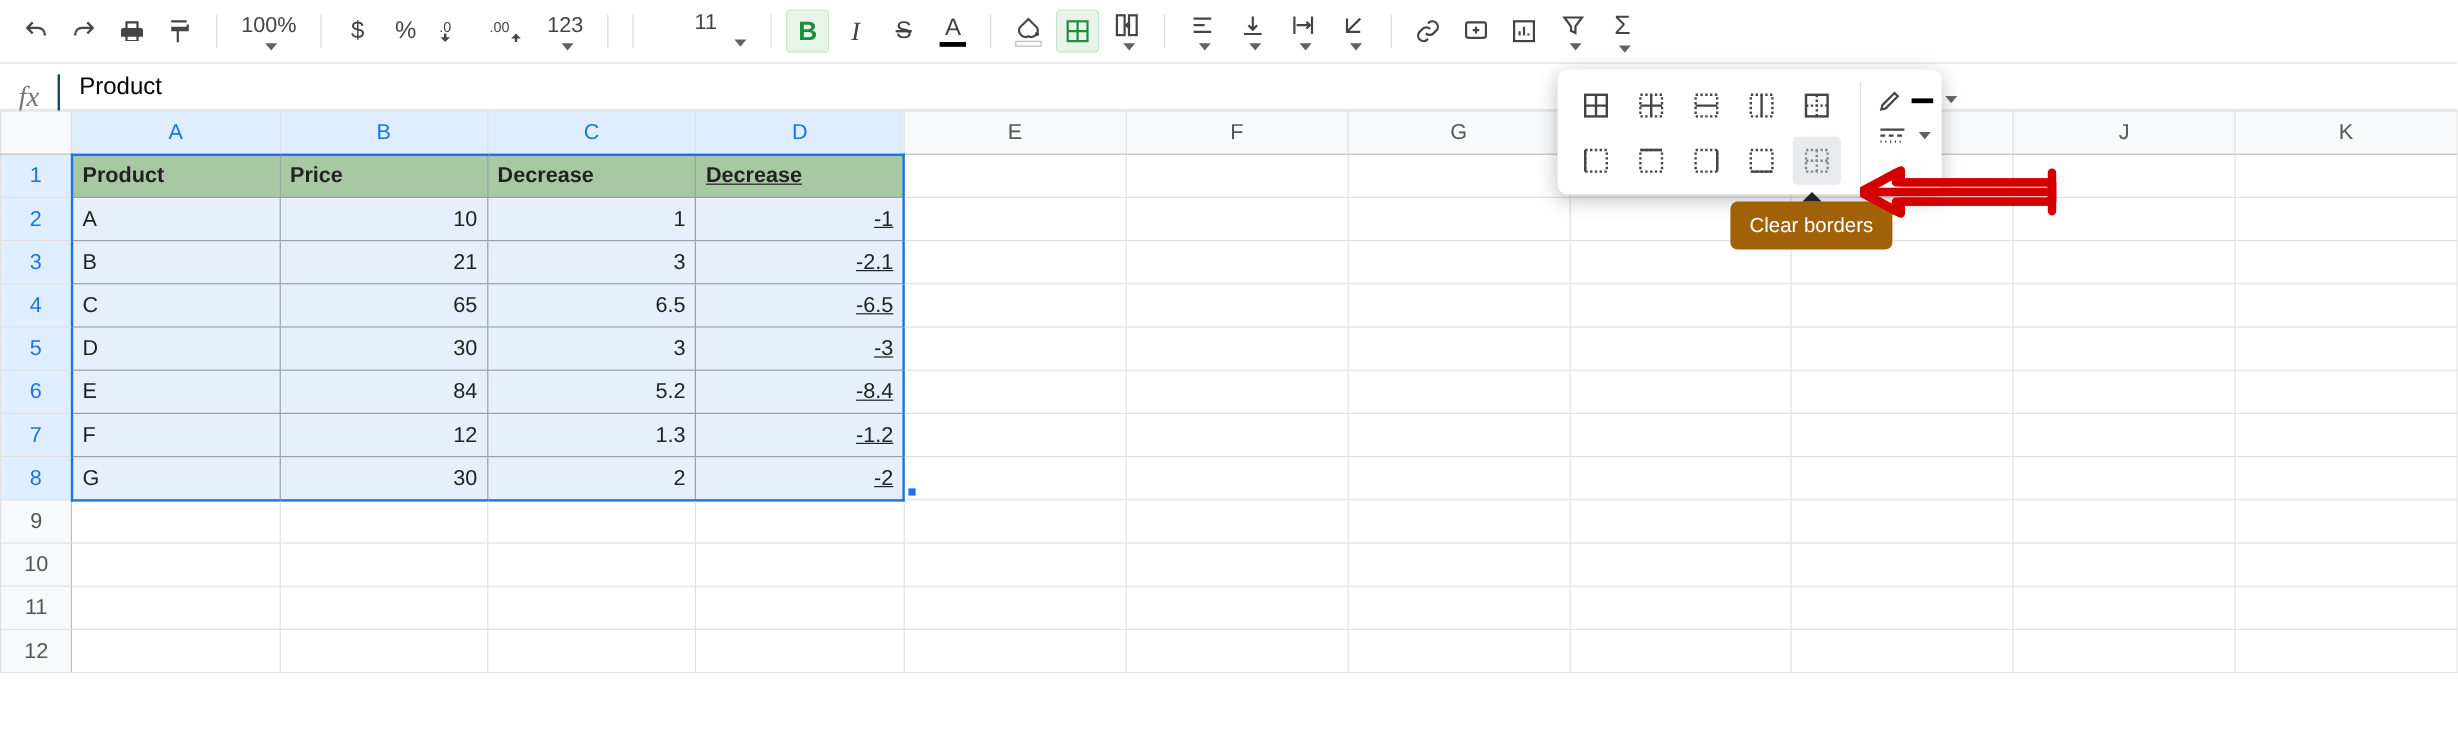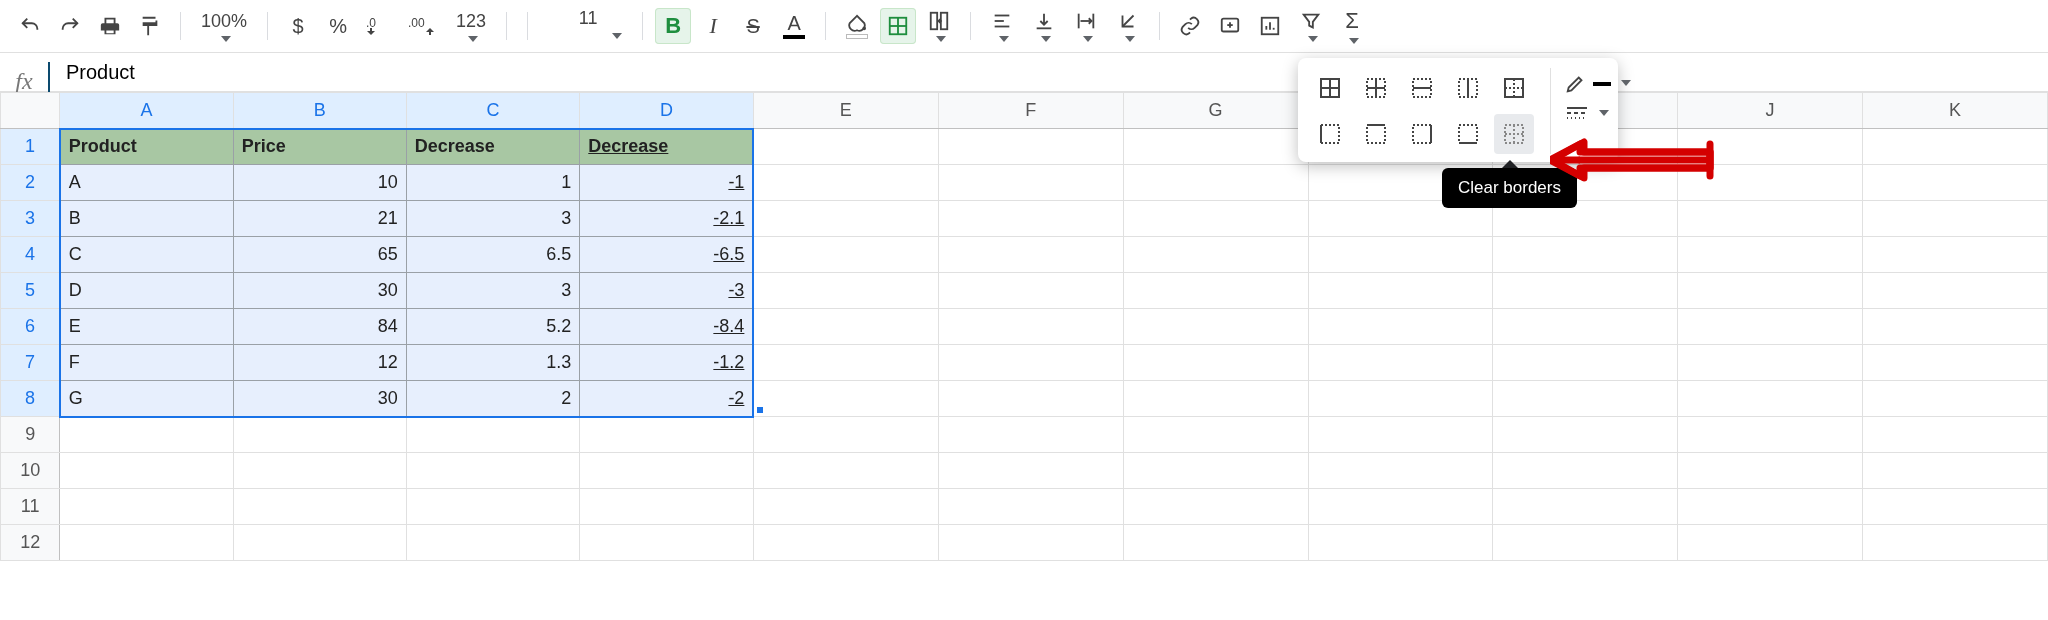--- a/index.html
+++ b/index.html
@@ -177,21 +177,21 @@
   .bicon:hover, .bicon.hover { background:#e8eaed; }
   .borders-side {
     display:flex; flex-direction:column; gap:10px; padding-top:4px;
     border-left:1px solid #e0e0e0; padding-left:14px;
   }
   .side-row{display:flex; align-items:center; gap:6px; color:#444;}
 
   
   .tooltip {
     position:absolute;
-    background:#000000;
+    background:#a16207;
     color:#fff;
     font-size:17px;
     padding:10px 16px;
     border-radius:6px;
     top:168px; left:1442px;
     white-space:nowrap;
     z-index:11;
   }
   .tooltip::before{
     content:"";

